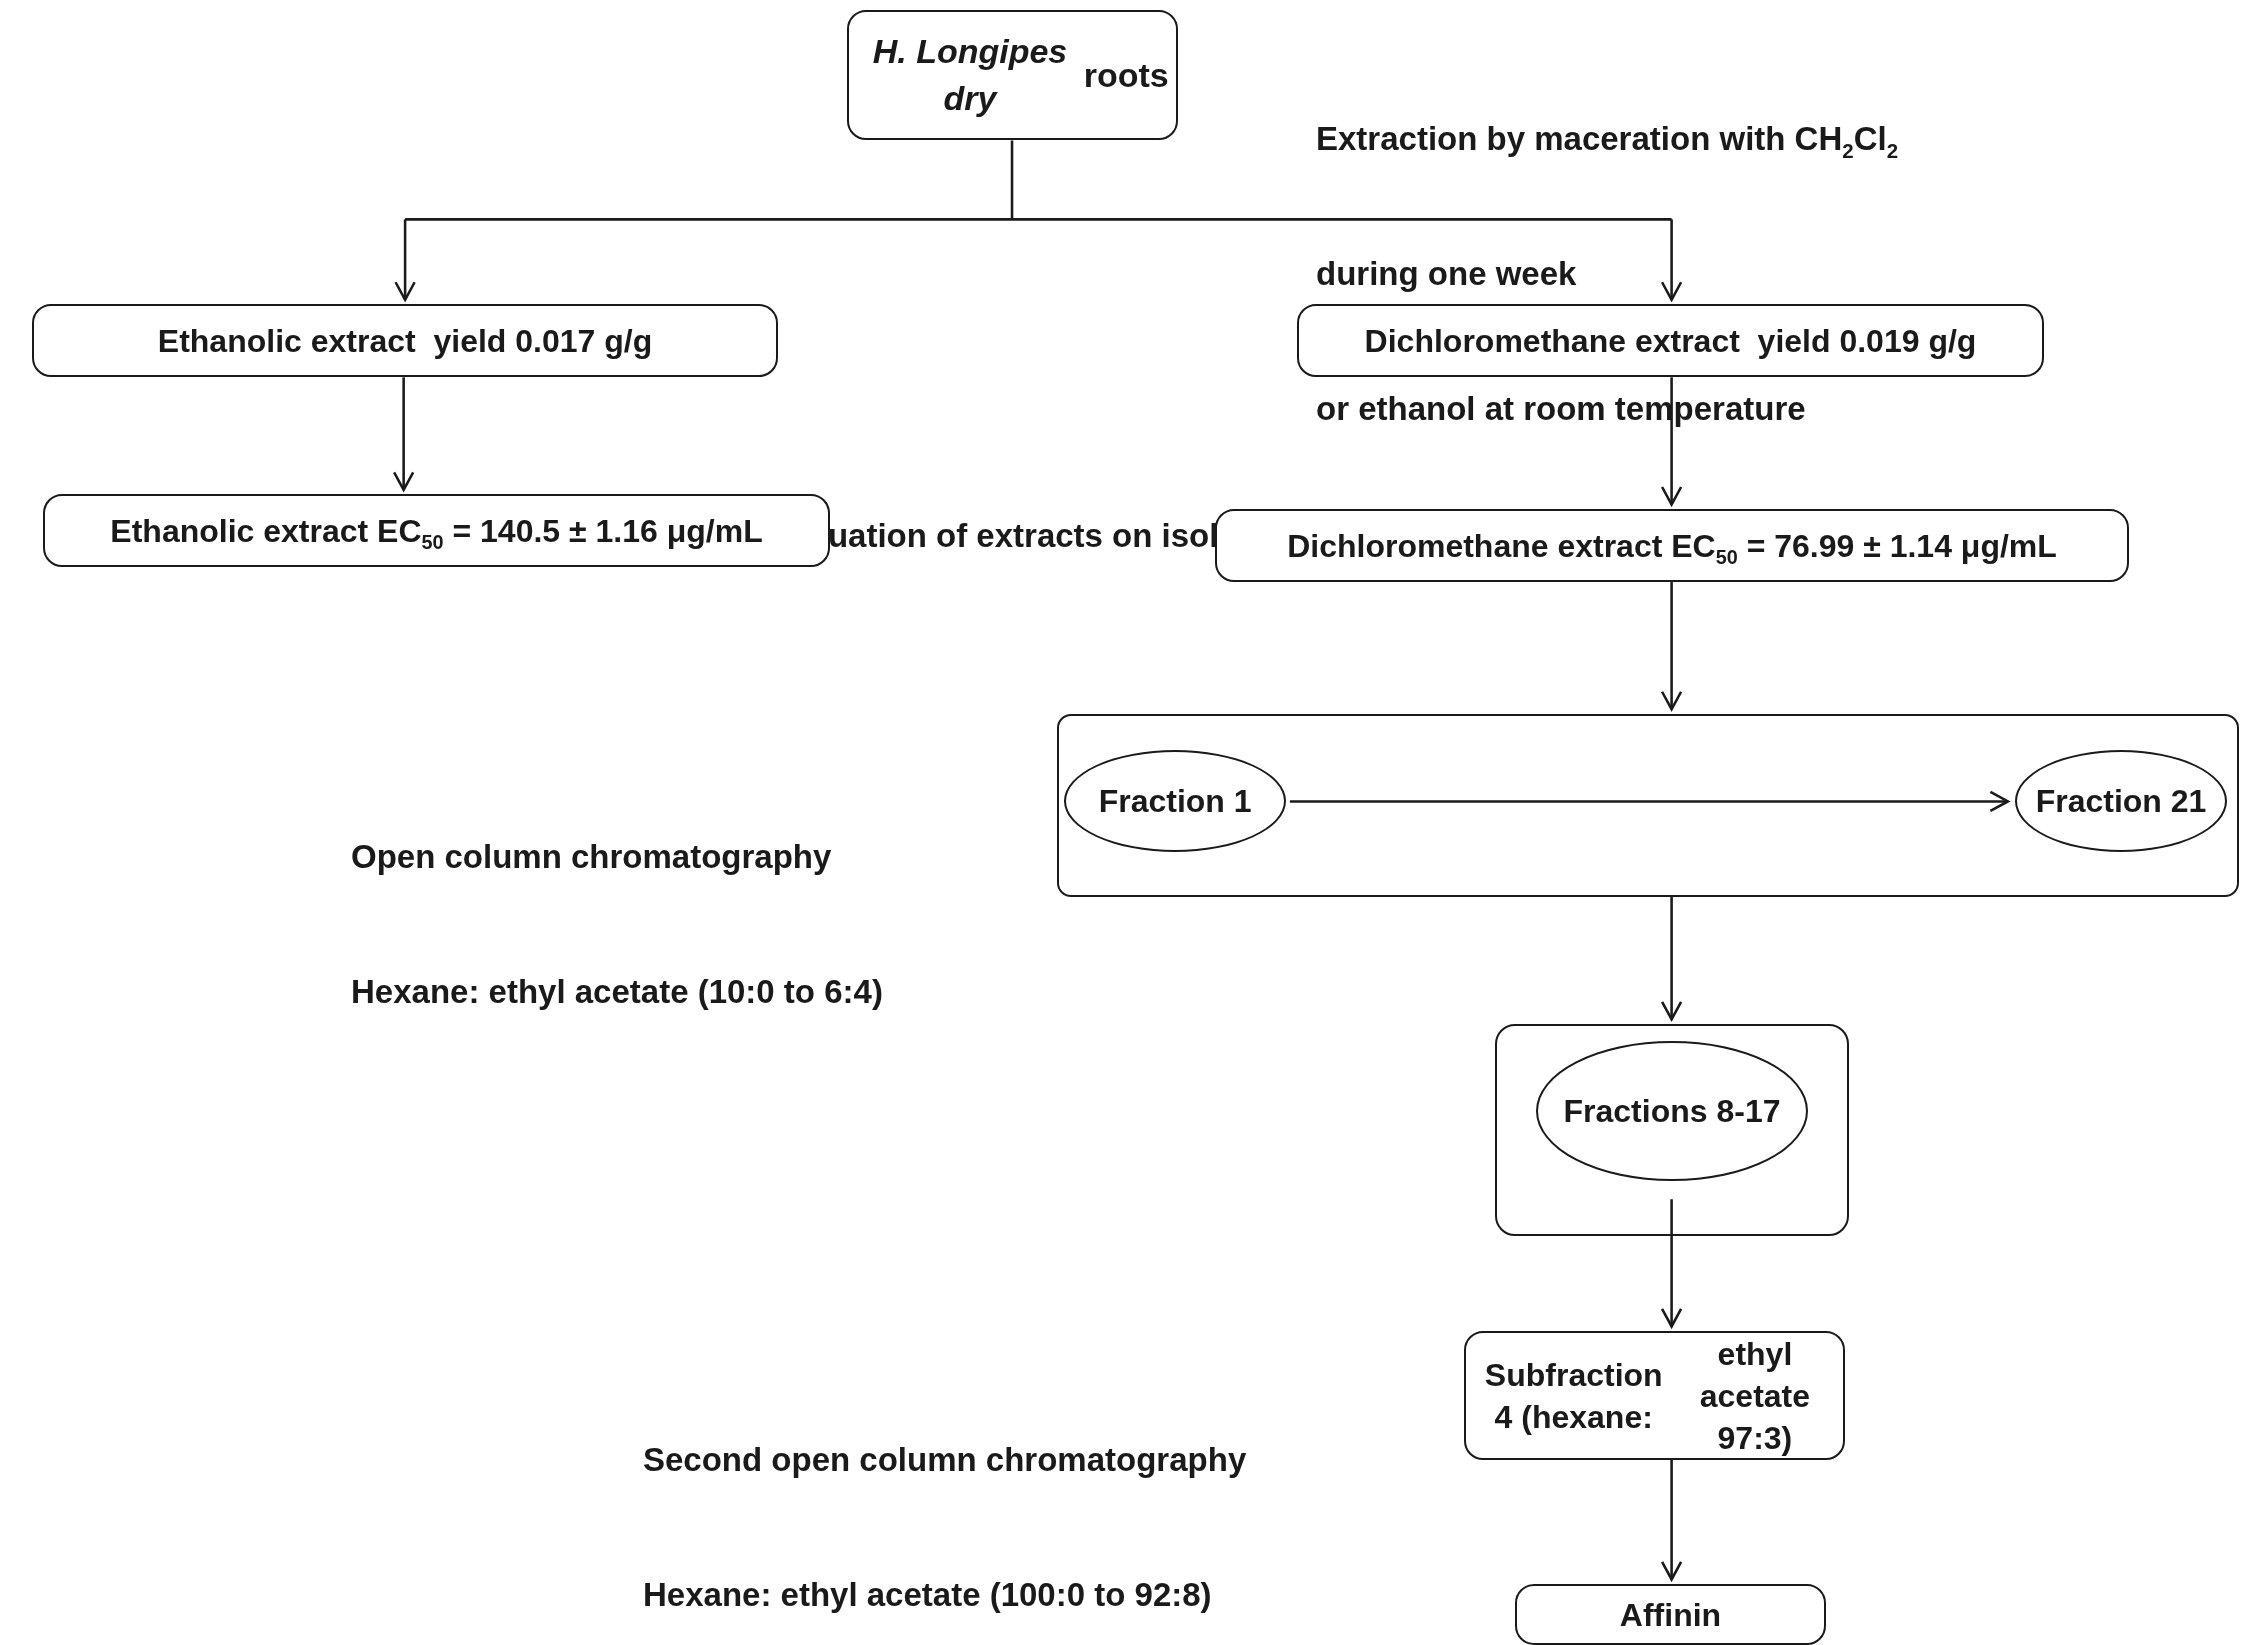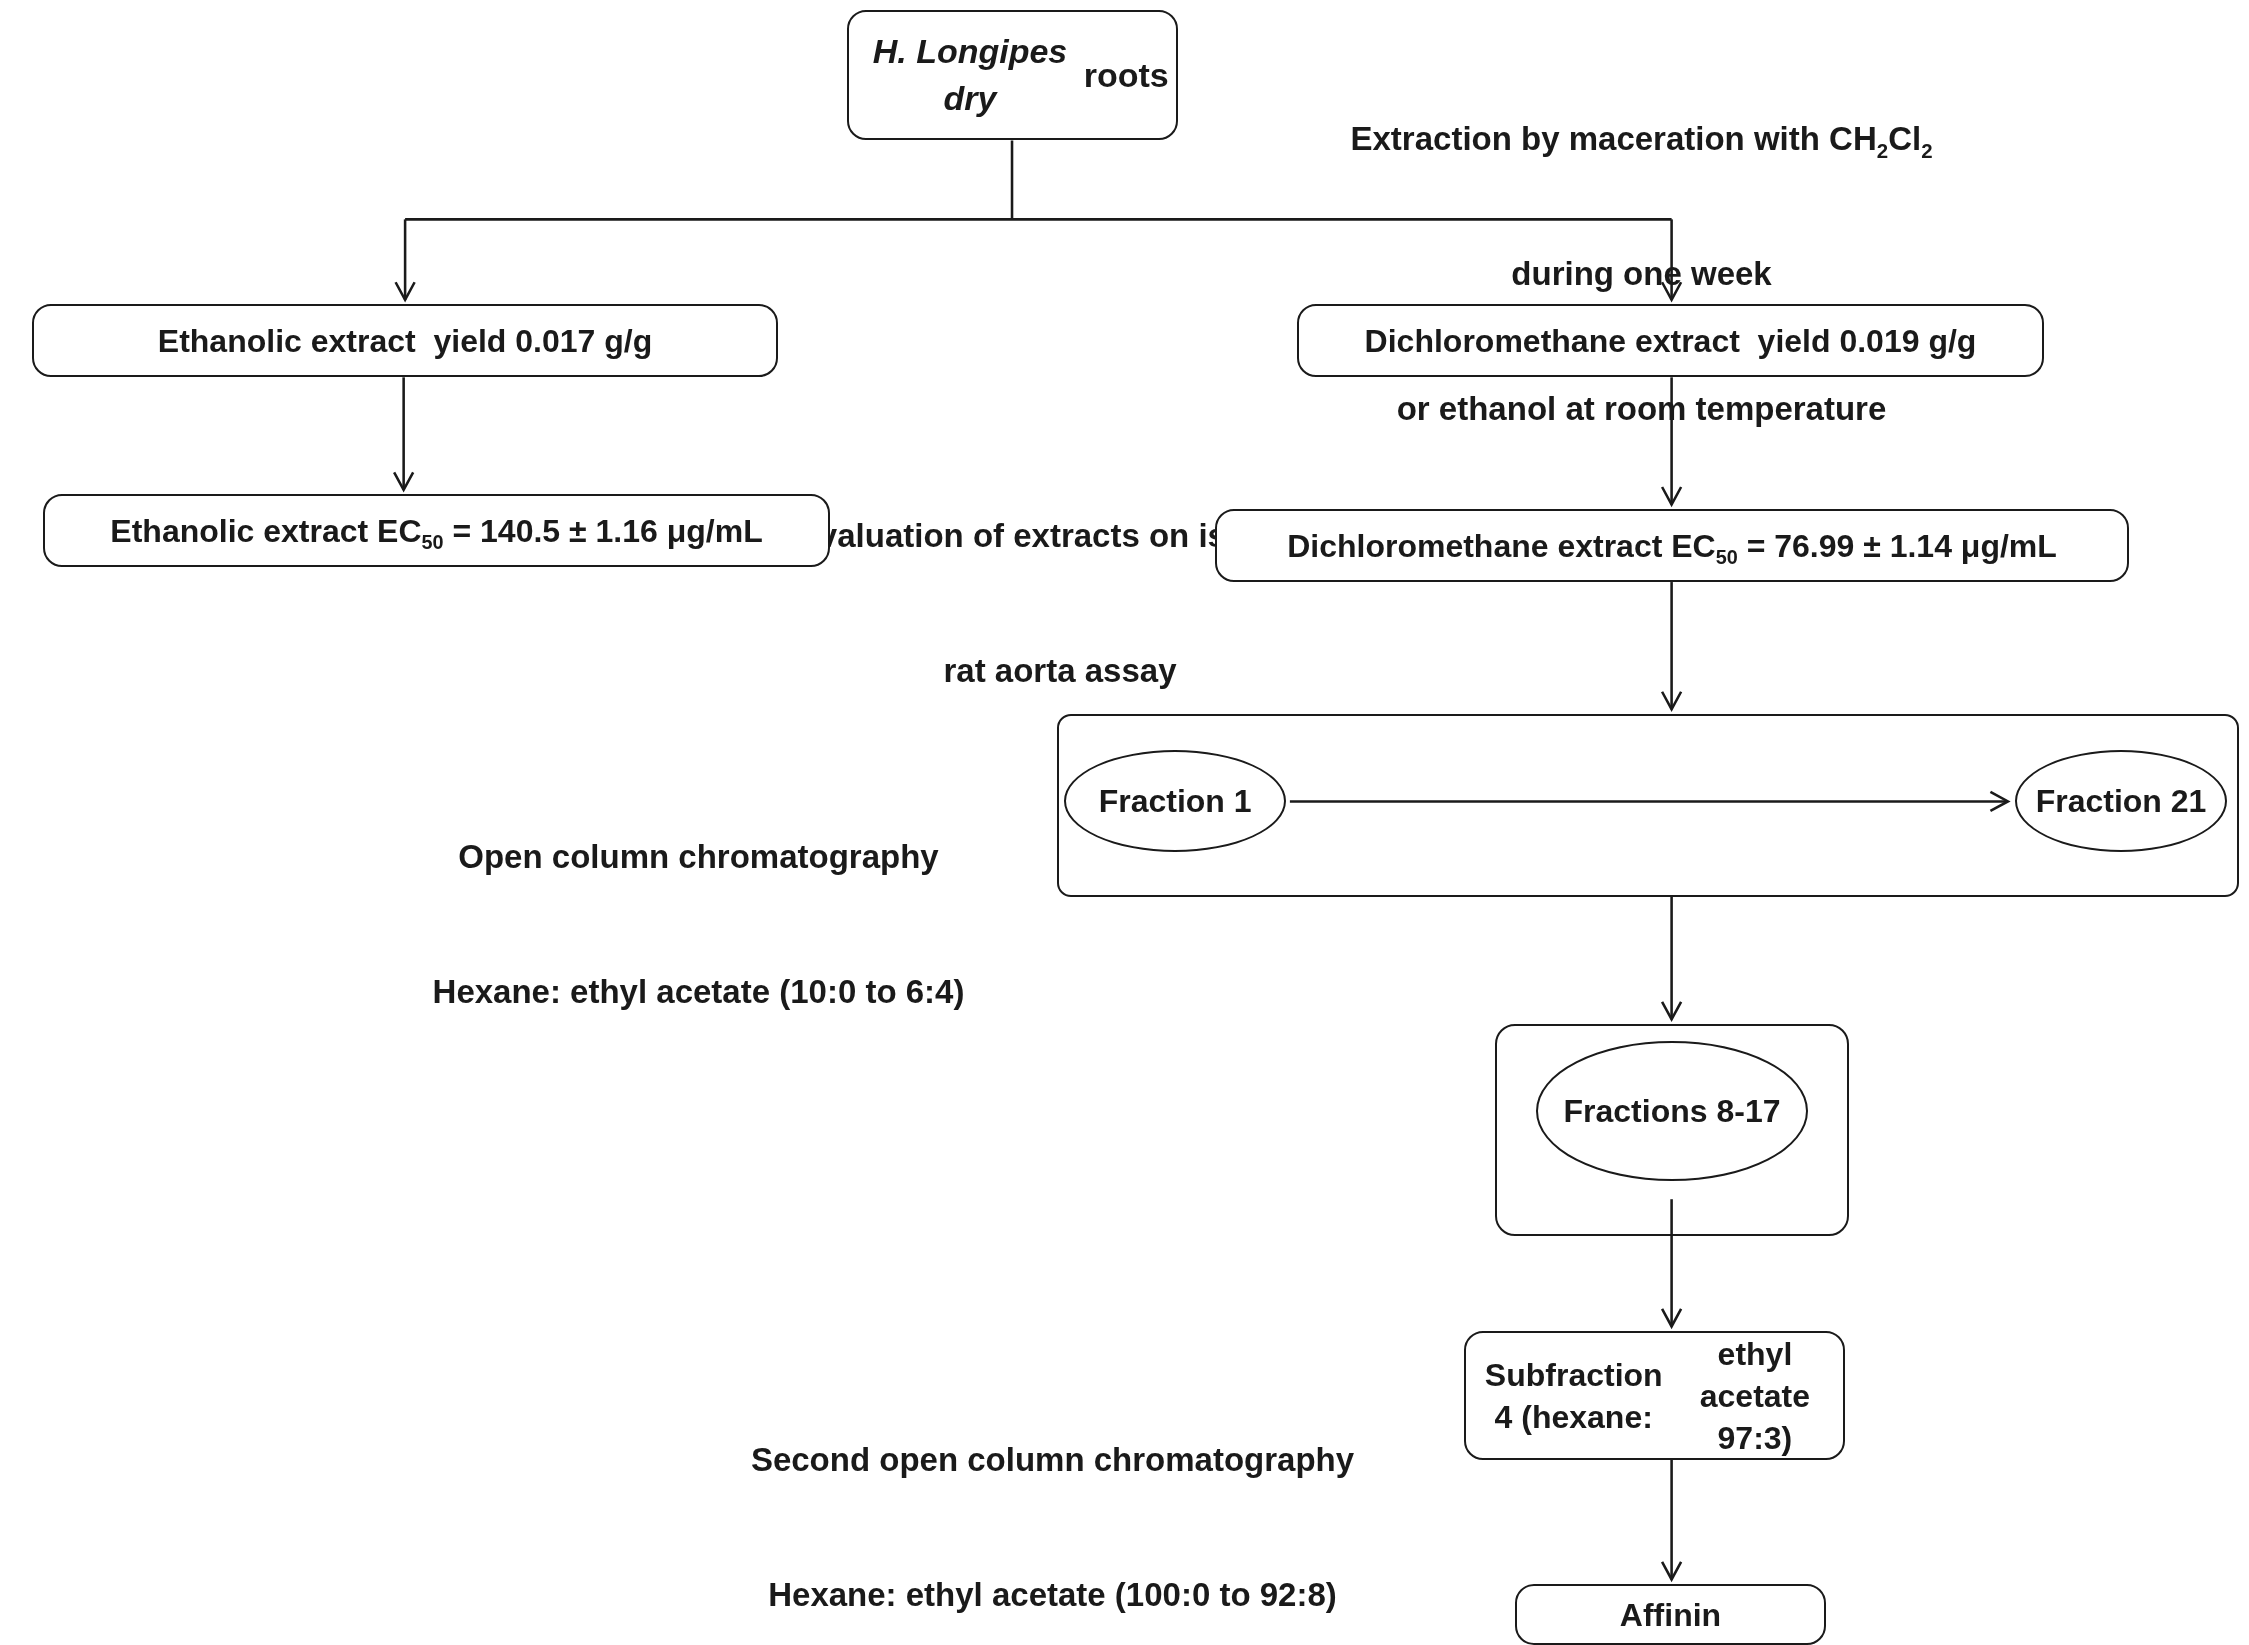--- a/index.html
+++ b/index.html
@@ -49,21 +49,21 @@
     display: flex;
     align-items: center;
     justify-content: center;
     text-align: center;
     font-size: 32px;
     line-height: 39px;
   }
 
   .note {
     position: absolute;
-    text-align: center;
+    text-align: left;
     font-size: 33px;
     line-height: 45px;
     white-space: pre-wrap;
   }
 
   .root-box { font-size: 34px; line-height: 47px; }
   .italic { font-style: italic; }
 
   sub { font-size: 62%; line-height: 0; }
 
@@ -122,21 +122,20 @@
   <div class="box yield-left">
     <span>Ethanolic extract  yield 0.017 g/g</span>
   </div>
 
   <div class="box yield-right">
     <span>Dichloromethane extract  yield 0.019 g/g</span>
   </div>
 
   <div class="note evaluation-note">
     <div>Evaluation of extracts on isolated</div>
-    <div>rat aorta assay</div>
   </div>
 
   <div class="box ec50-left">
     <span><span>Ethanolic extract EC</span><sub>50</sub><span> = 140.5 ± 1.16 μg/mL</span></span>
   </div>
 
   <div class="box ec50-right">
     <span><span>Dichloromethane extract EC</span><sub>50</sub><span> = 76.99 ± 1.14 μg/mL</span></span>
   </div>
 

